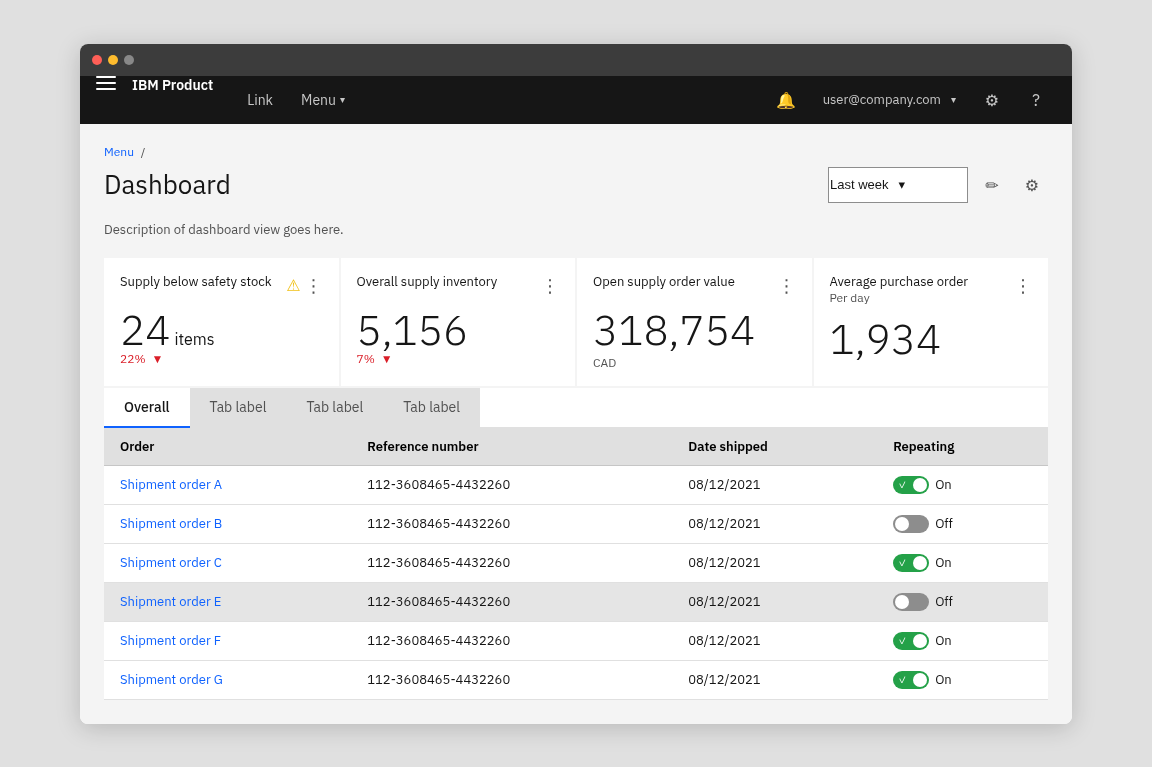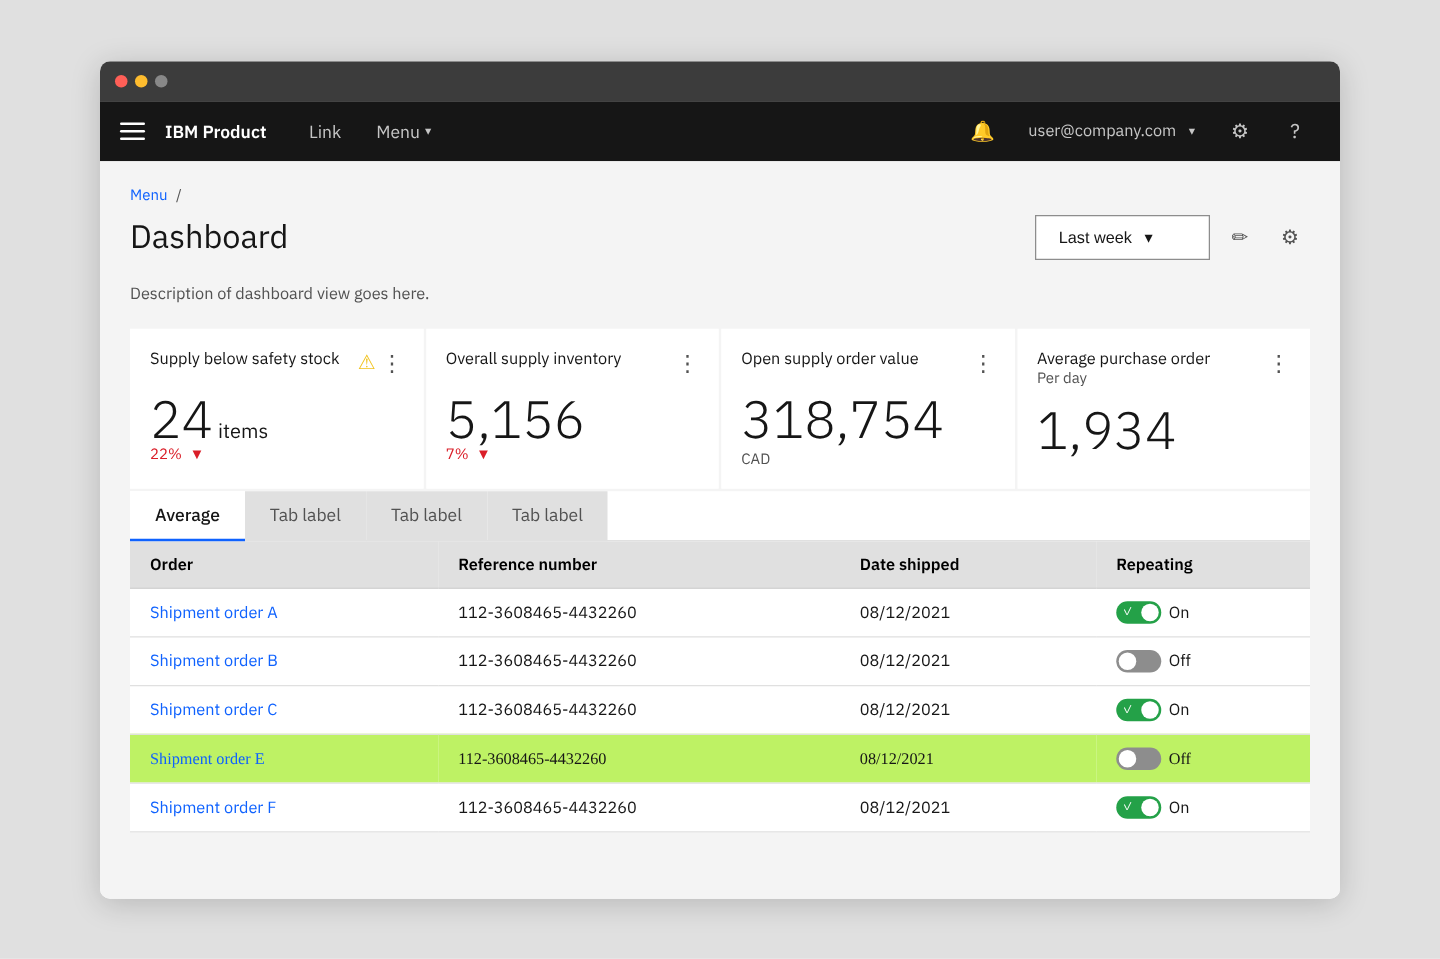--- a/index.html
+++ b/index.html
@@ -36,21 +36,20 @@
     }
     .browser-dot:nth-child(1) { background: #ff5f57; }
     .browser-dot:nth-child(2) { background: #febc2e; }
 
     
     .top-nav {
       background: #161616;
       color: #fff;
       height: 48px;
       display: flex;
-      align-items: center;
       padding: 0 16px;
       gap: 0;
     }
     .nav-hamburger {
       width: 20px; height: 14px;
       display: flex; flex-direction: column; justify-content: space-between;
       cursor: pointer; margin-right: 16px;
     }
     .nav-hamburger span { display: block; height: 2px; background: #fff; border-radius: 1px; }
     .nav-brand {
@@ -127,21 +126,21 @@
       font-size: 13px;
       color: #525252;
     }
     .page-actions {
       display: flex; align-items: center; gap: 8px;
     }
     .date-picker-btn {
       background: #fff;
       border: 1px solid #8d8d8d;
       border-radius: 0;
-      padding: 0 18px;
+      padding: 0 1px;
       height: 36px;
       font-size: 13px;
       color: #161616;
       display: flex; align-items: center; gap: 10px;
       cursor: pointer;
       min-width: 140px;
     }
     .page-action-icon {
       width: 32px; height: 32px;
       display: flex; align-items: center; justify-content: center;
@@ -274,21 +273,21 @@
       text-align: left;
       padding: 10px 16px;
       font-size: 13px;
       font-weight: 600;
       color: #000000;
       border-bottom: 1px solid #c6c6c6;
     }
     tbody tr {
       border-bottom: 1px solid #e0e0e0;
     }
-    tbody tr.highlighted { background: #bef264; font-family: Liberation Serif, serif; }
+    tbody tr.highlighted { background: #e5e5e5; }
     tbody td {
       padding: 10px 16px;
       font-size: 13px;
       color: #161616;
     }
     .order-link {
       color: #0f62fe;
       cursor: pointer;
       text-decoration: none;
     }
@@ -448,21 +447,21 @@
         </div>
         <div>
           <span class="stat-value">1,934</span>
         </div>
       </div>
 
     </div>
 
     <div class="tabs-section">
       <div class="tabs-header">
-        <div class="tab-item active">Average</div>
+        <div class="tab-item active">Overall</div>
         <div class="tab-item">Tab label</div>
         <div class="tab-item">Tab label</div>
         <div class="tab-item">Tab label</div>
       </div>
     </div>
 
     <div class="table-section">
 
       <table>
         <thead>
@@ -532,18 +531,31 @@
               <td>08/12/2021</td>
               <td>
                 <div class="toggle-wrap">
                   <div class="toggle on">
                     <div class="toggle-knob"></div>
                   </div>
                   <span class="toggle-label">On</span>
                 </div>
               </td>
             </tr>
+            <tr>
+              <td><a class="order-link">Shipment order G</a></td>
+              <td>112-3608465-4432260</td>
+              <td>08/12/2021</td>
+              <td>
+                <div class="toggle-wrap">
+                  <div class="toggle on">
+                    <div class="toggle-knob"></div>
+                  </div>
+                  <span class="toggle-label">On</span>
+                </div>
+              </td>
+            </tr>
           </tbody>
       </table>
     </div>
 
   </div>
 </div>
 
 </body></html>

